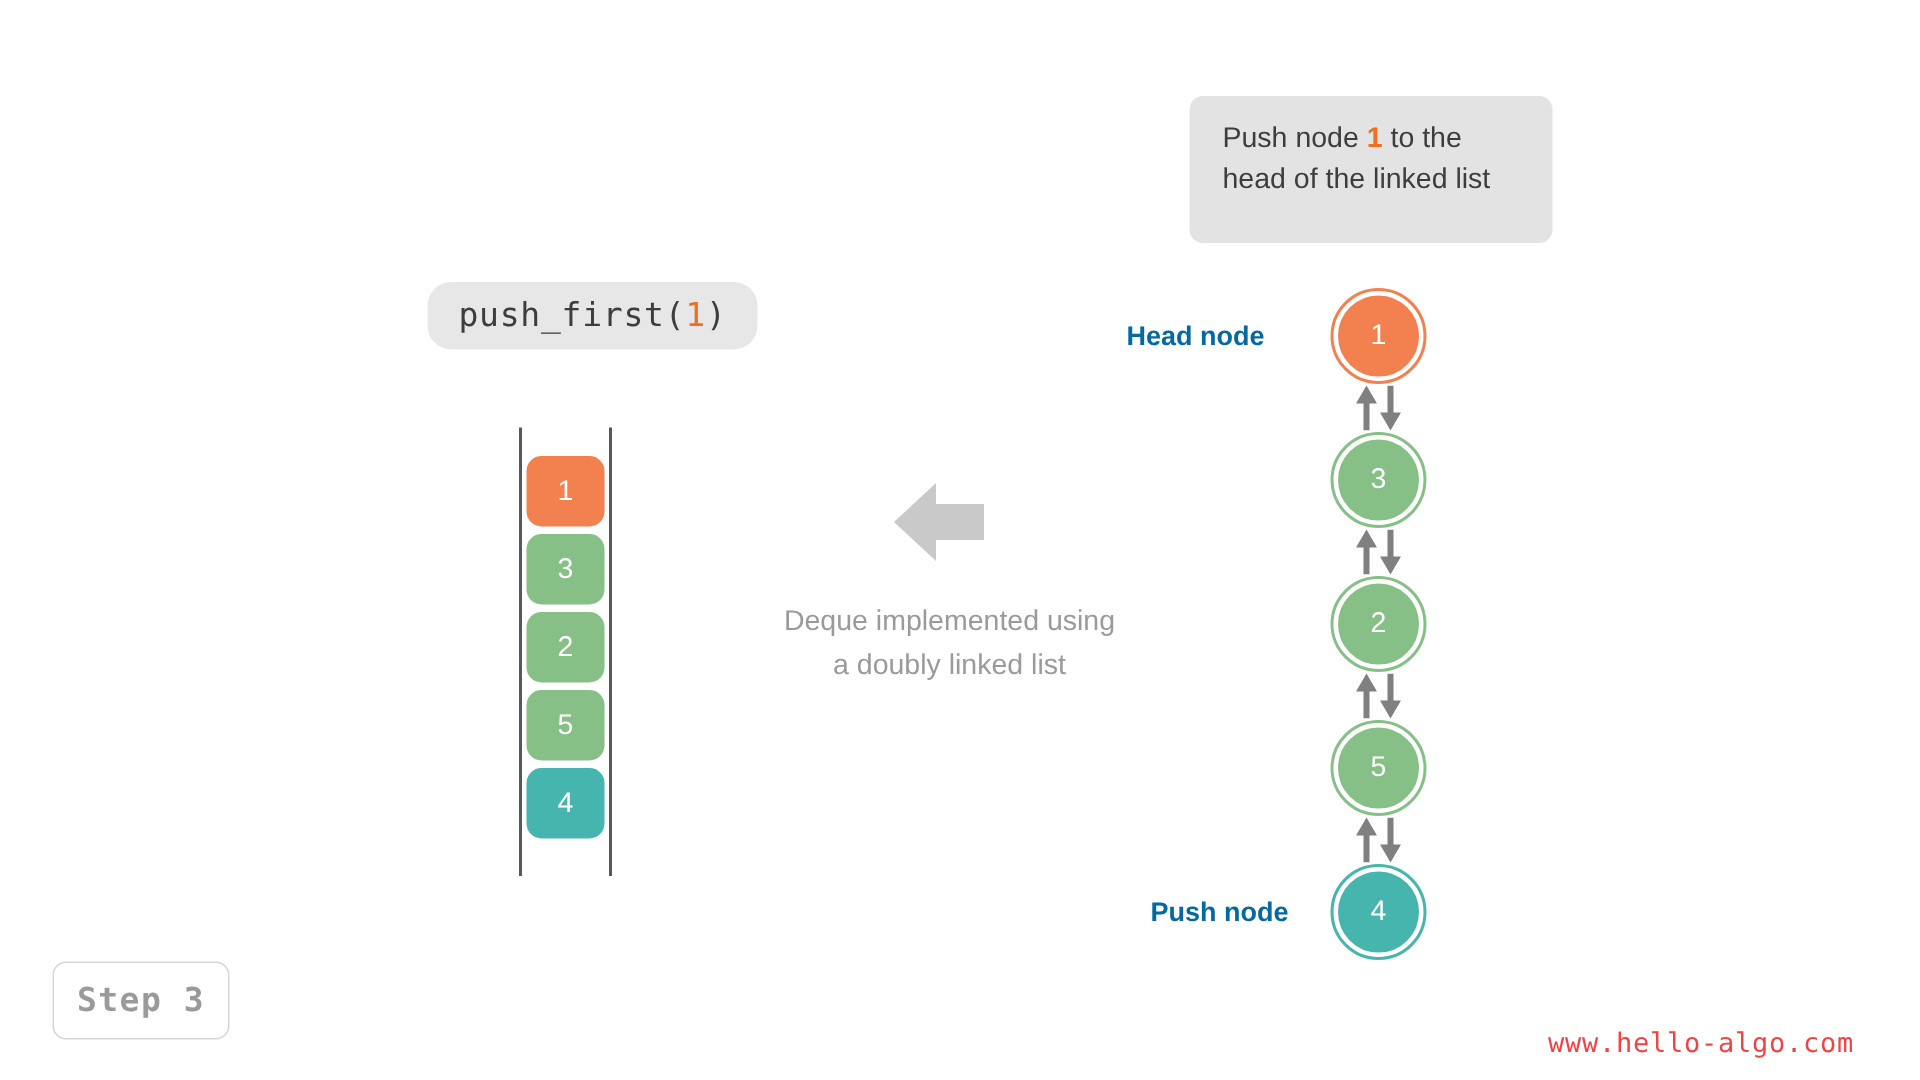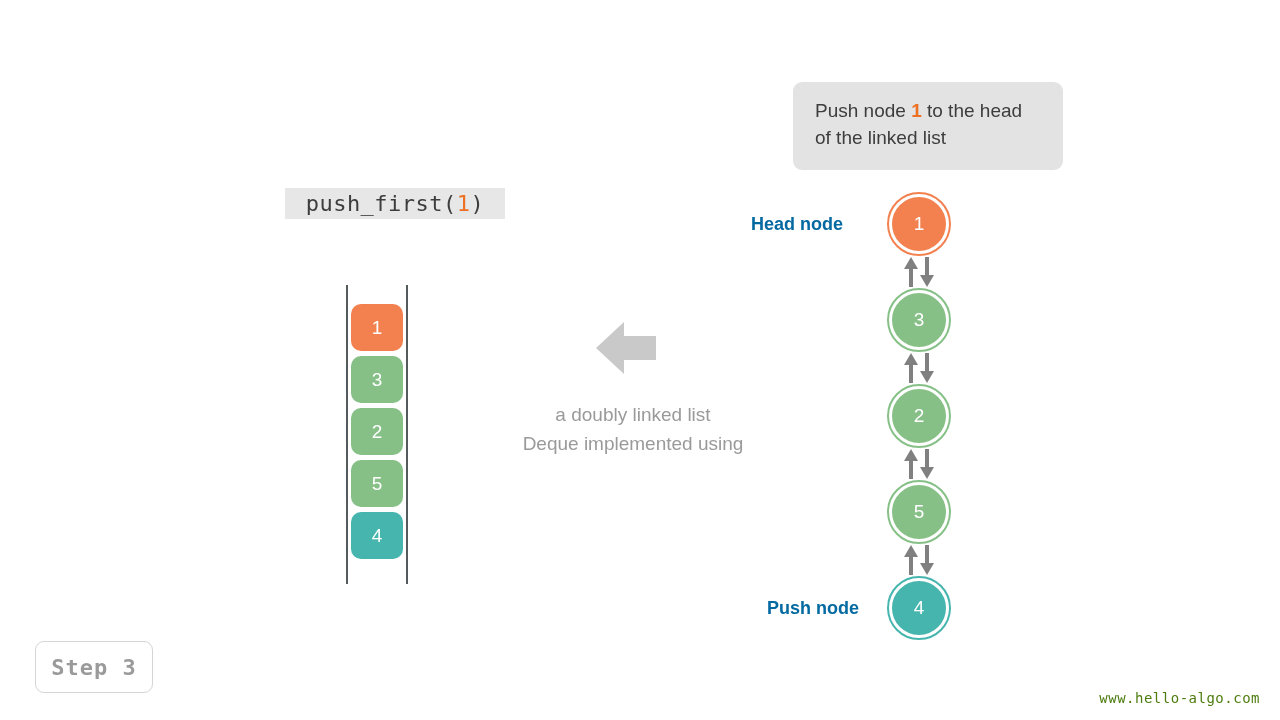--- a/index.html
+++ b/index.html
@@ -13,46 +13,46 @@
     position: relative;
     overflow: hidden;
     font-family: "Liberation Sans", sans-serif;
     -webkit-font-smoothing: antialiased;
   }
 
   
   #callout {
     position: absolute;
     left: 793px;
-    top: 82px;
-    width: 270px;
-    box-sizing: border-box;
-    padding: 16px 22px 18px 22px;
+    top: 64px;
+    width: 242px;
+    box-sizing: border-box;
+    padding: 16px 22px 28px 22px;
     background: #e3e3e3;
     border-radius: 9px;
     font-size: 19px;
     line-height: 1.42;
     color: #3d3d3d;
     font-family: "Liberation Sans", sans-serif;
   }
   #callout .hl {
     color: #ec6f22;
     font-weight: bold;
   }
 
   
   #op-label {
     position: absolute;
     left: 285px;
     top: 188px;
     width: 220px;
-    height: 31px;
+    height: 45px;
     box-sizing: border-box;
     background: #e7e7e7;
-    border-radius: 0;
+    border-radius: 16px;
     display: flex;
     align-items: center;
     justify-content: center;
     font-family: "DejaVu Sans Mono", monospace;
     font-size: 22px;
     color: #3d3d3d;
     letter-spacing: 0.5px;
   }
   #op-label .hl { color: #ec6f22; }
 
@@ -185,25 +185,25 @@
     font-family: "DejaVu Sans Mono", monospace;
     font-size: 22px;
     font-weight: bold;
     color: #9a9a9a;
     letter-spacing: 1px;
   }
 
   
   #watermark {
     position: absolute;
-    right: 20px;
+    right: 44px;
     bottom: 14px;
     font-family: "DejaVu Sans Mono", monospace;
-    font-size: 14px;
-    color: #4d7c0f;
+    font-size: 18px;
+    color: #ef4444;
     letter-spacing: 0.5px;
   }
 </style>
 </head>
 <body>
 
 <div id="callout">
   <span>Push node </span><span class="hl">1</span><span> to the head of the linked list</span>
 </div>
 
@@ -225,22 +225,22 @@
     </div>
 </div>
 
 <div id="big-arrow">
   <svg width="60" height="52" viewBox="0 0 60 52">
     <polygon points="0,26 28,0 28,14 60,14 60,38 28,38 28,52" fill="#c9c9c9"></polygon>
   </svg>
 </div>
 
 <div id="caption">
+  <div>Deque implemented using</div>
   <div>a doubly linked list</div>
-  <div>Deque implemented using</div>
 </div>
 
 <div class="node-label" id="head-label">Head node</div>
 <div class="node-label" id="tail-label">Push node</div>
 
 <div id="linked-list">
     <div class="ll-link" style="top: 62px; height: 30px;"><svg width="58" height="30" viewBox="0 0 58 30">
         <line x1="21" y1="30" x2="21" y2="9" stroke="#808080" stroke-width="4"></line>
         <polygon points="21,0 14,12 28,12" fill="#808080"></polygon>
         <line x1="37" y1="0" x2="37" y2="21" stroke="#808080" stroke-width="4"></line>

